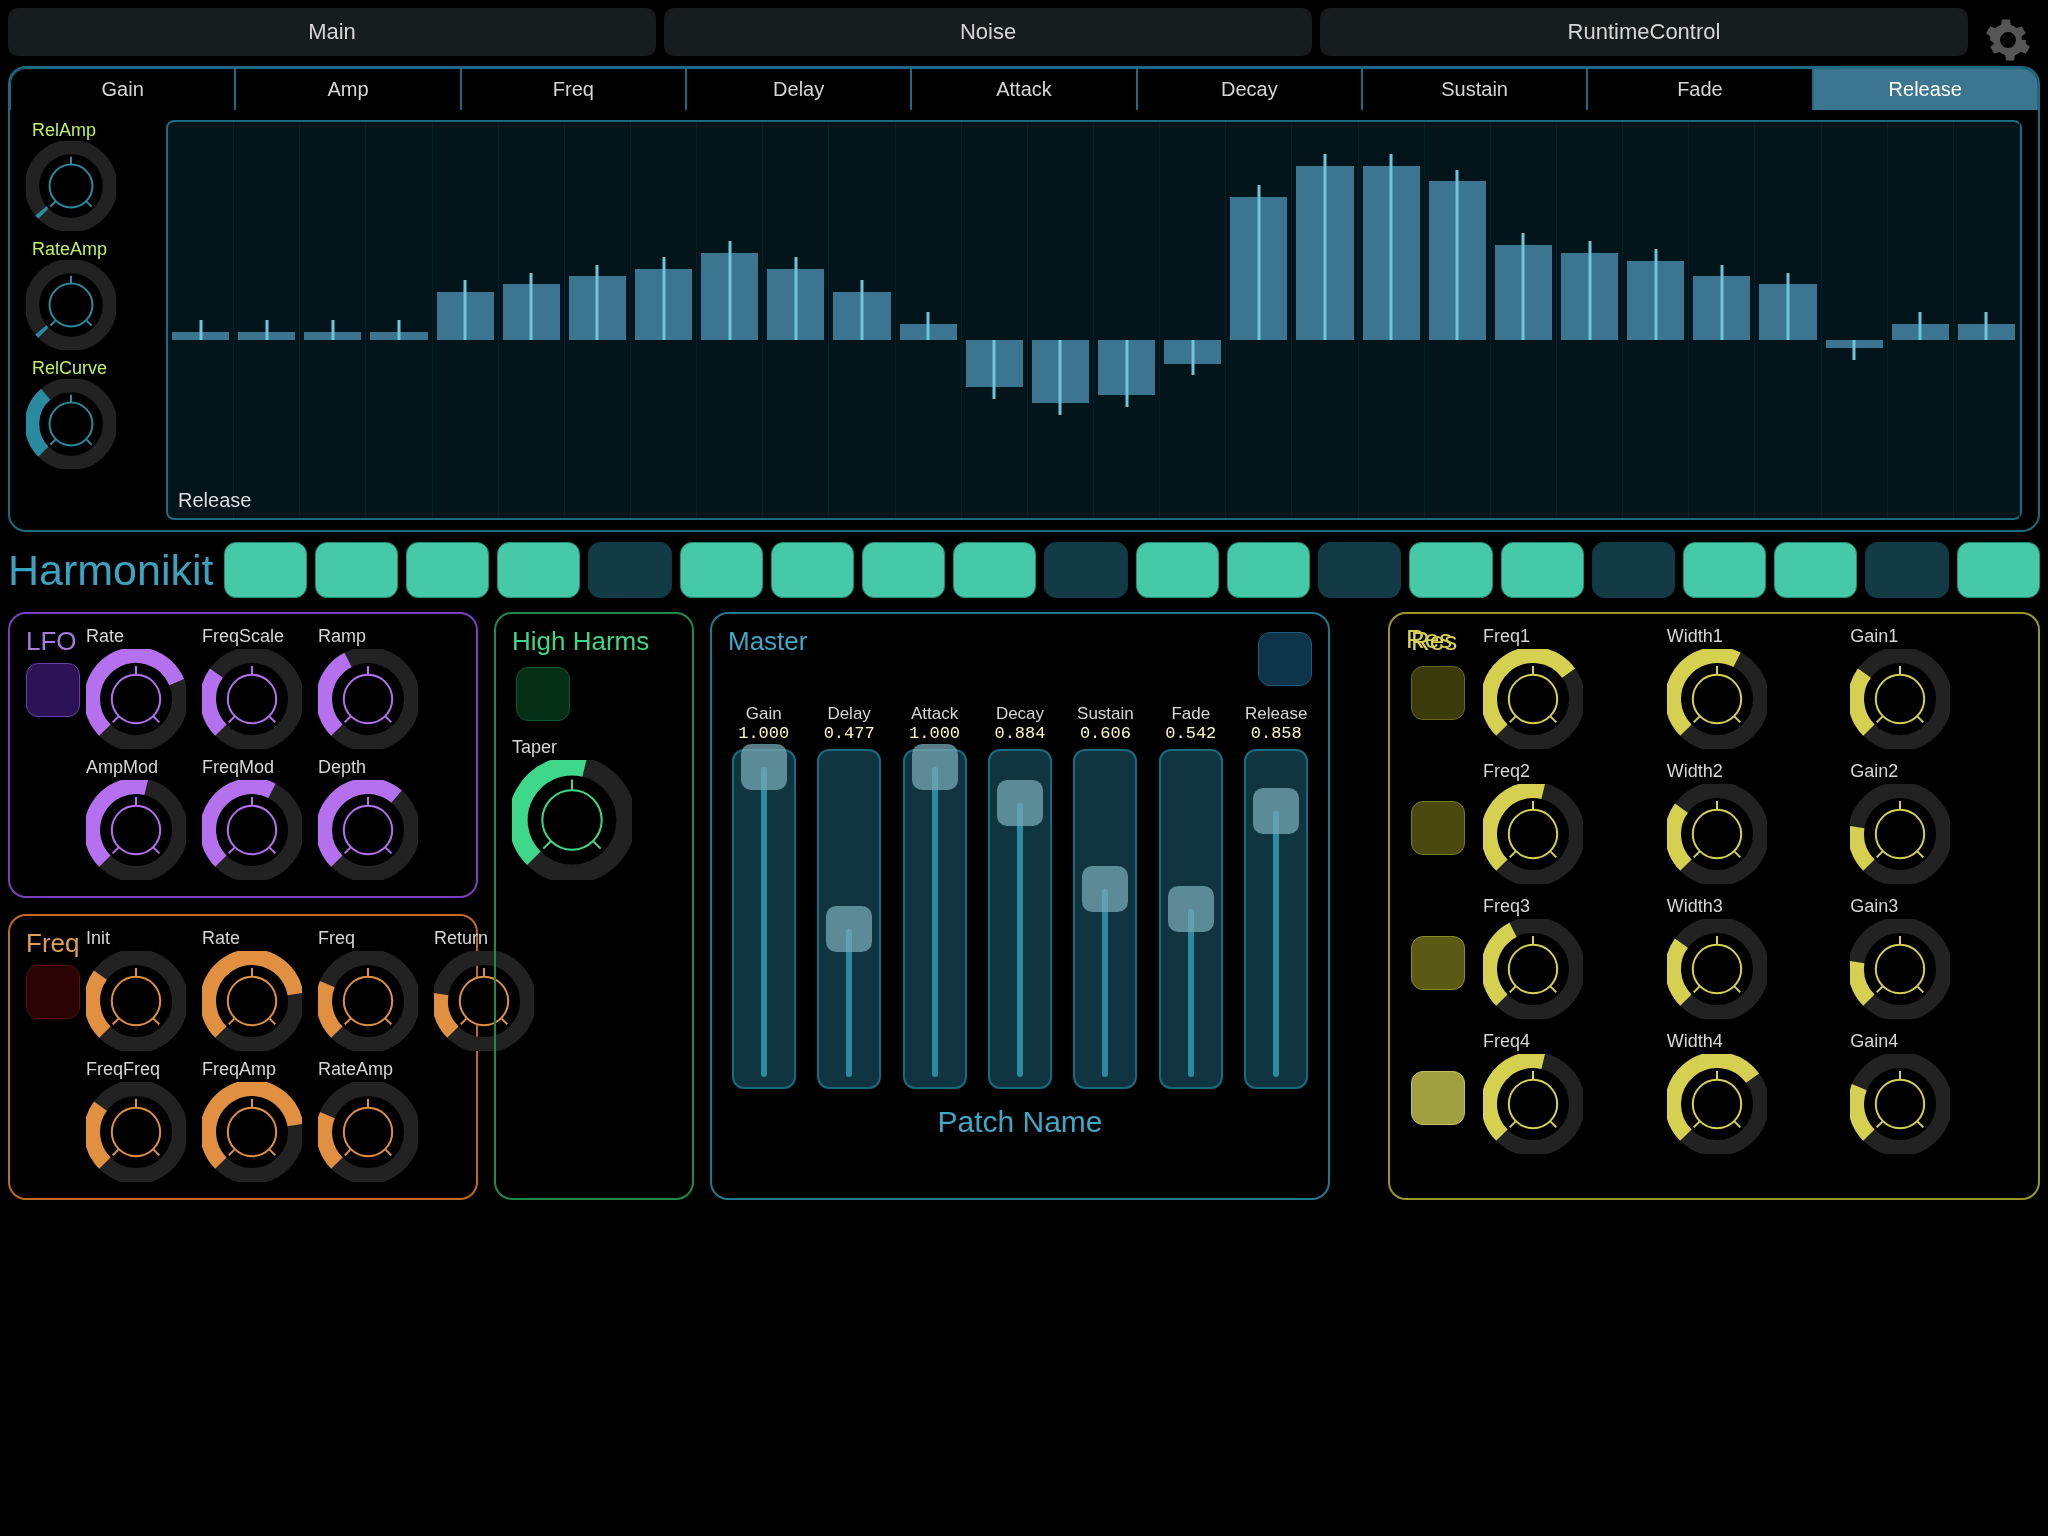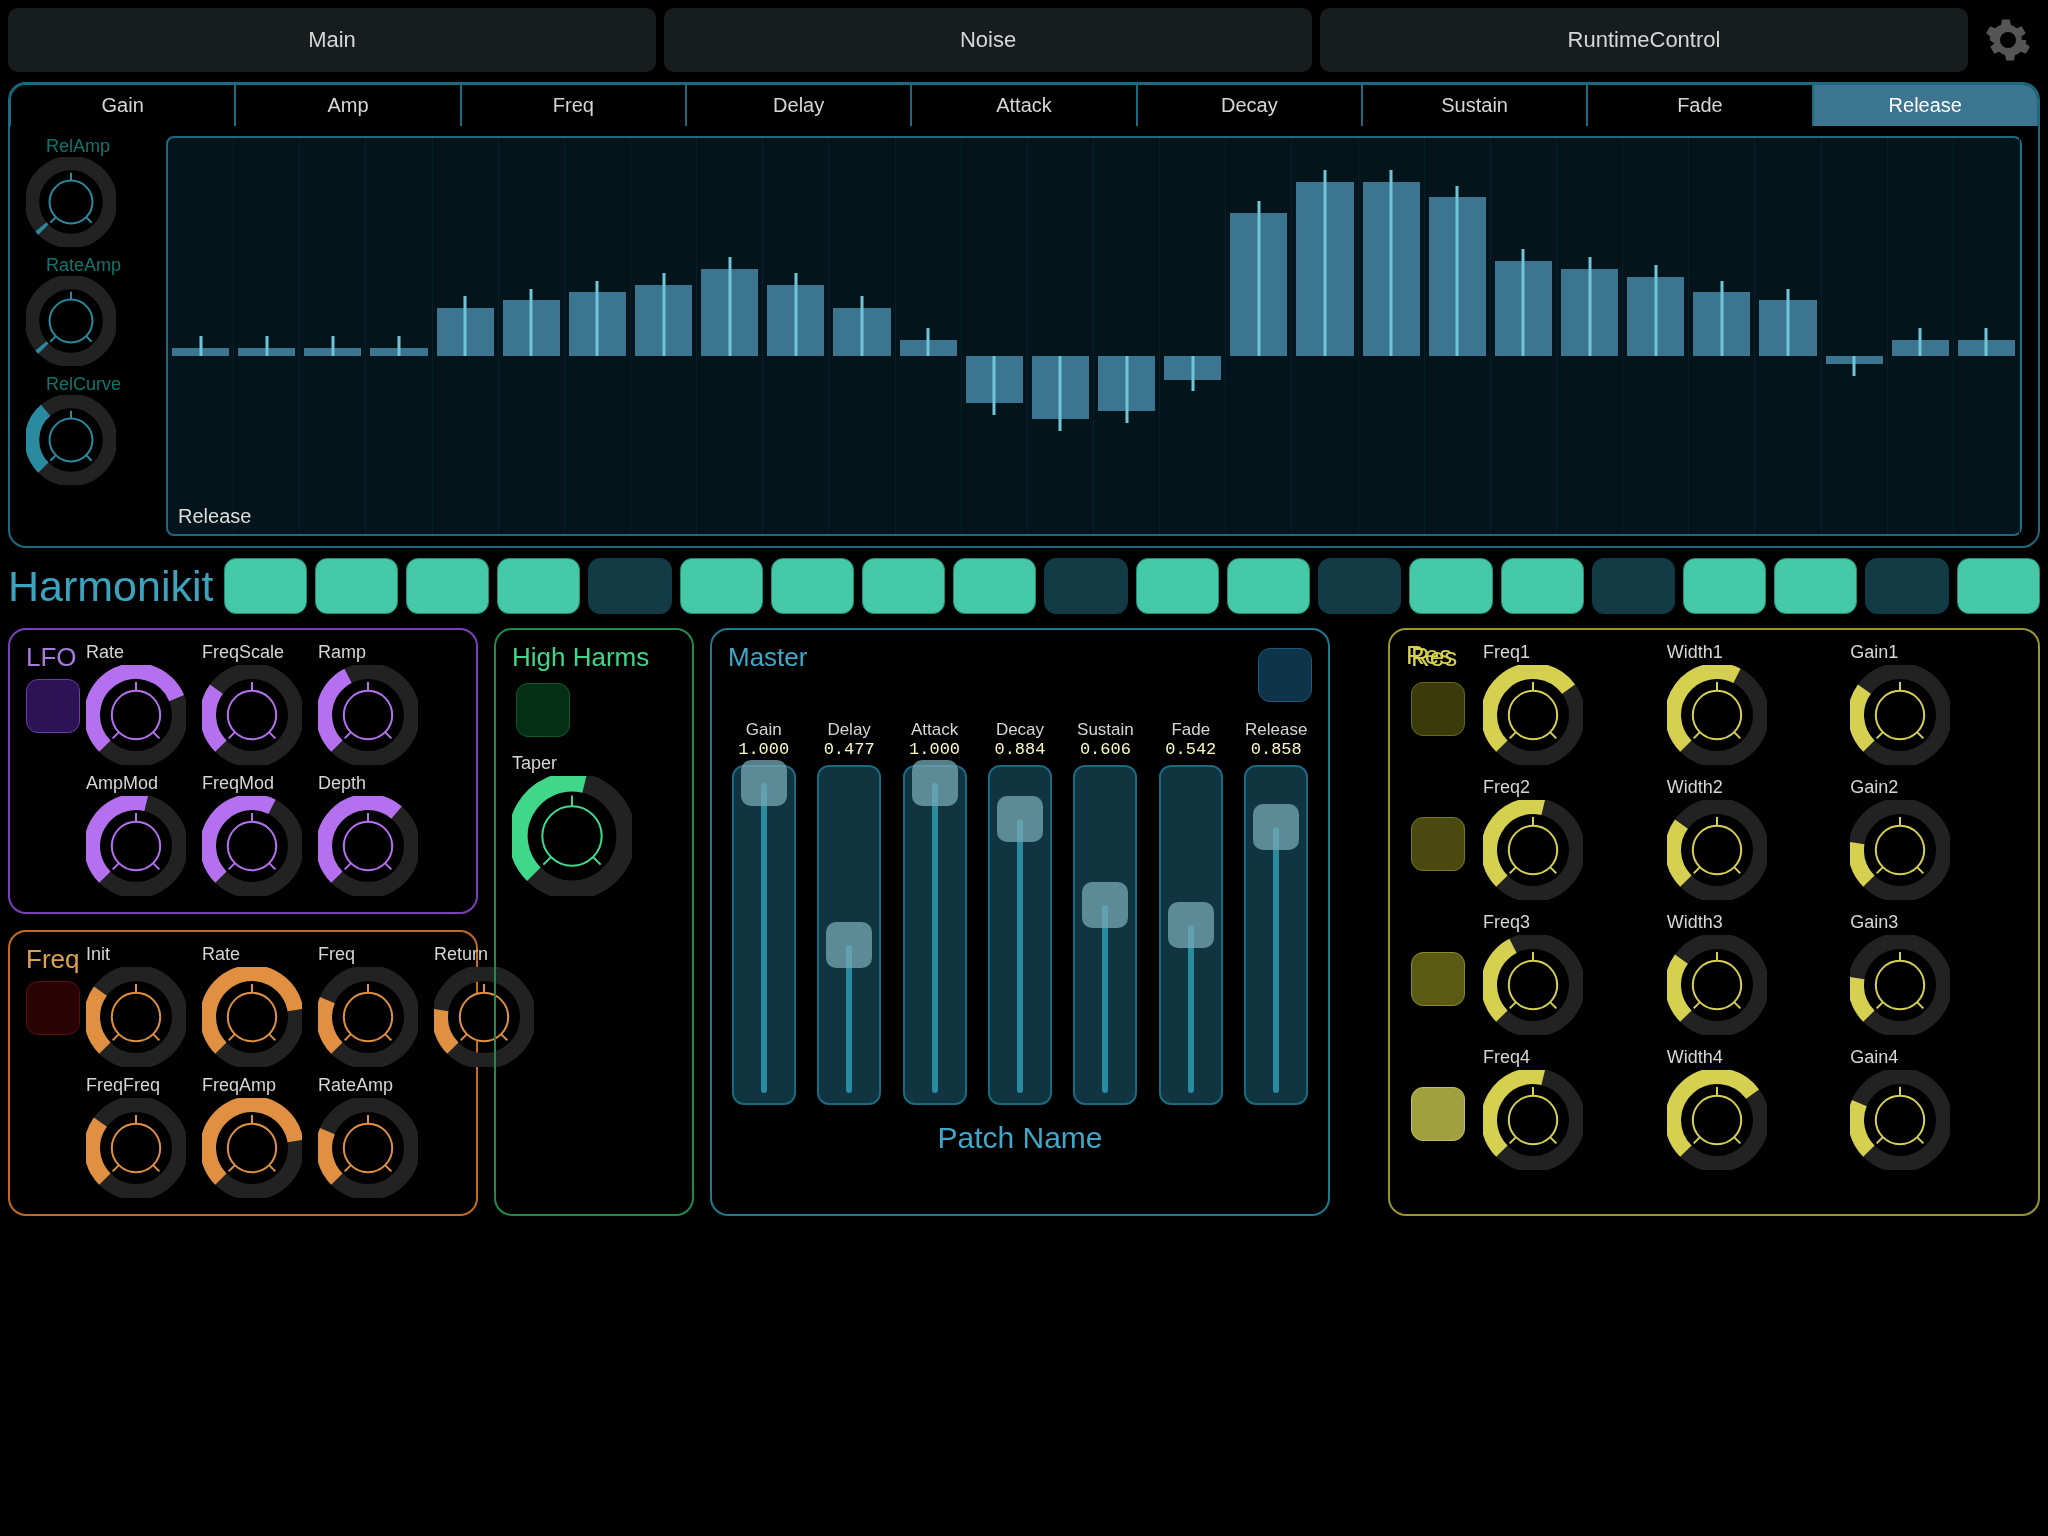--- a/index.html
+++ b/index.html
@@ -5,21 +5,21 @@
   * { box-sizing: border-box; margin: 0; padding: 0; }
   body {
     background: #000;
     font-family: 'Segoe UI', Arial, sans-serif;
     color: #cde;
     width: 2048px;
     height: 1536px;
     overflow: hidden;
     padding: 8px;
   }
-  .top-tabs { display: flex; gap: 8px; height: 64px; margin-bottom: 10px; }
+  .top-tabs { display: flex; gap: 8px; height: 48px; margin-bottom: 10px; }
   .top-tab {
     flex: 1;
     background: #171d1d;
     border-radius: 10px;
     display: flex;
     align-items: center;
     justify-content: center;
     font-size: 22px;
     color: #d6d6d6;
     cursor: pointer;
@@ -47,21 +47,21 @@
     font-size: 20px;
     color: #d6d6d6;
     background: #000;
     cursor: pointer;
   }
   .sub-tab:first-child { border-top-left-radius: 16px; }
   .sub-tab:last-child { border-top-right-radius: 16px; }
   .sub-tab.active { background: #3c7590; color:#fff; }
   .main-body { display: flex; padding: 10px 16px 10px 16px; }
   .knob-col { width: 130px; display:flex; flex-direction:column; gap:4px; }
-  .knob-col .mini-label { font-size: 18px; color:#0f766e; margin-left:20px; }
+  .knob-col .mini-label { font-size: 18px; color:#bef264; margin-left:6px; }
   .graph-area {
     flex: 1;
     height: 400px;
     border: 2px solid #1d6a82;
     border-radius: 8px;
     background: #03141b;
     position: relative;
     margin-left: 10px;
   }
   .graph-bars { position:absolute; inset:0; display:flex; }

